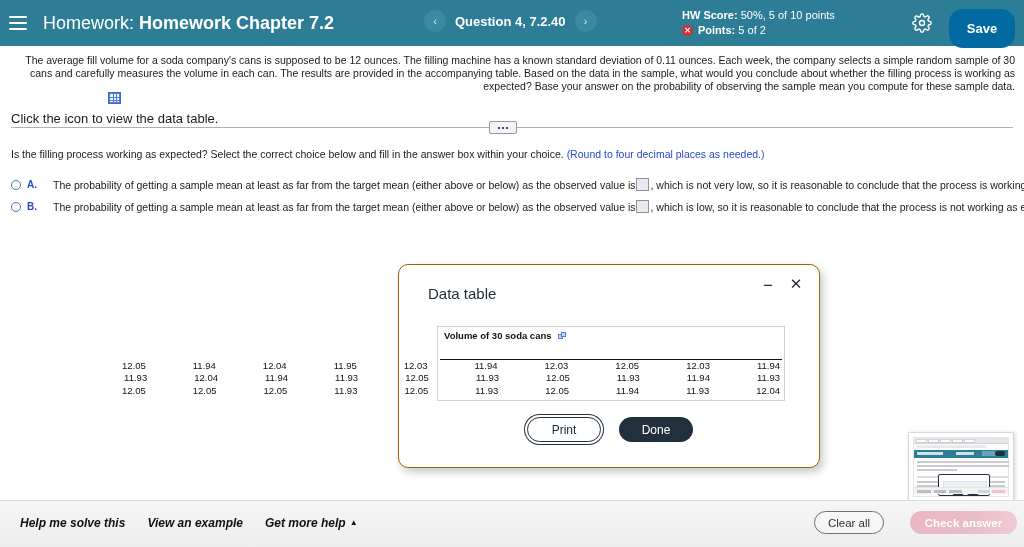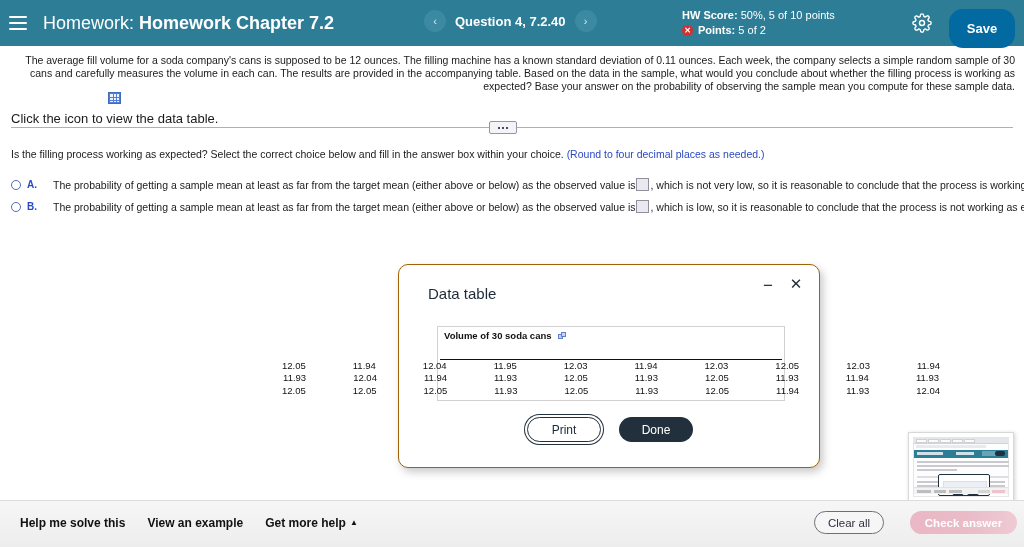--- a/index.html
+++ b/index.html
@@ -147,21 +147,21 @@
   }
   .copy-icon { width:9px; height:8px; position:relative; display:inline-block; cursor:pointer; }
   .copy-icon i {
     position:absolute; border:1px solid #5f7fd0; background:#c6d6f5;
     display:block;
   }
   .copy-icon i.b1 { left:0; top:2px; width:5px; height:5px; }
   .copy-icon i.b2 { left:3px; top:0; width:5px; height:5px; }
   .dt-row {
     display:flex; font-size:9.5px; color:#111; padding:0 4px;
-    justify-content:center; line-height:12.3px;gap:47px;
+    justify-content:flex-end; line-height:12.3px;gap:47px;
   }
   .dt-row span { width:33px; text-align:center; display:block; }
 
   .modal-btns {
     position:absolute; left:0; top:152px; width:422px;
     display:flex; justify-content:center; gap:18px;
   }
   .btn-print {
     width:74px; height:25px; border-radius:13px;
     background:#fff; border:1px solid #22303d;
@@ -207,20 +207,21 @@
   .t-foot .f2 { left:20px; width:12px; }
   .t-foot .f3 { left:35px; width:13px; }
   .t-foot .f4 { right:18px; width:12px; background:#d4d4d4; }
   .t-foot .f5 { right:3px; width:13px; background:#efc2ce; }
 
   
   .footer {
     position:absolute; left:0; top:500px; width:1024px; height:47px;
     background:linear-gradient(#f6f6f6,#ededed);
     border-top:1px solid #dcdcdc;
+    font-style:italic;
   }
   .footer-links {
     position:absolute; left:20px; top:15px; display:flex; align-items:center; gap:22px;
   }
   .flink {
     font-size:12px; font-weight:bold; color:#111; cursor:pointer; white-space:nowrap;
     display:flex; align-items:center; gap:4px;
   }
   .caret-up { font-size:8px; color:#111; line-height:1; }
   .btn-clear {

